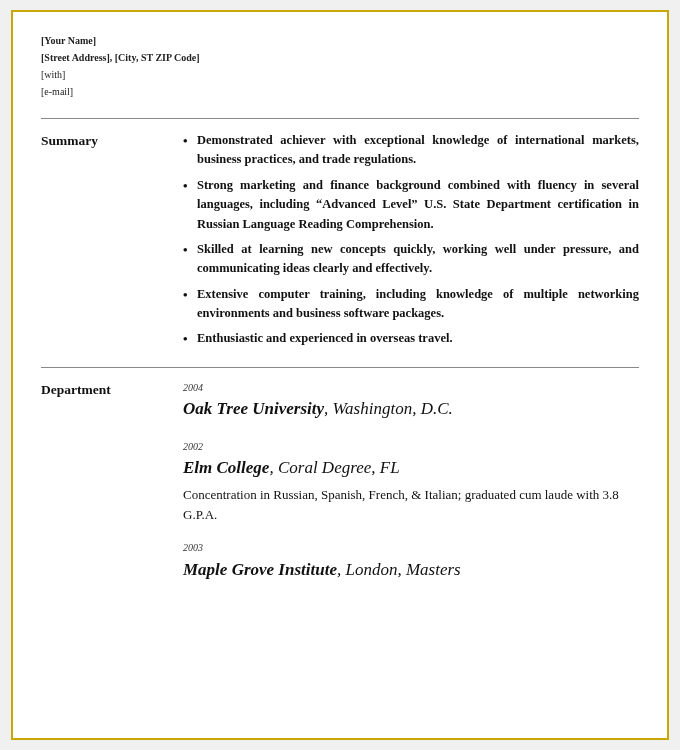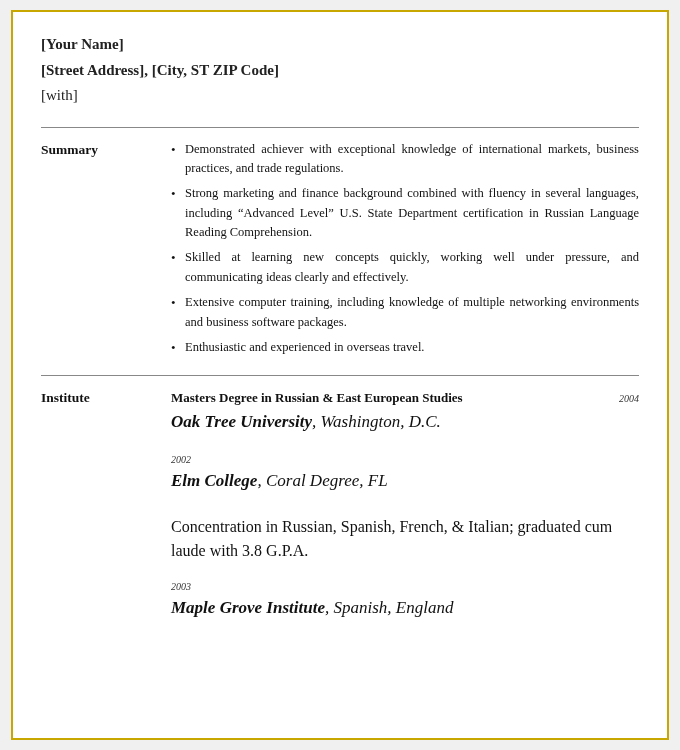--- a/index.html
+++ b/index.html
@@ -25,38 +25,38 @@
       background: #fff;
       border: 2px solid #c8a800;
       padding: 20px 28px;
     }
 
     .header-section {
       margin-bottom: 18px;
     }
 
     .header-line {
-      font-size: 15px;
+      font-size: 10px;
       color: #222;
       line-height: 1.7;
     }
 
     .header-line.bold {
       font-weight: bold;
     }
 
     .divider {
       border: none;
       border-top: 1px solid #888;
       margin: 12px 0;
     }
 
     .section {
       display: flex;
-      gap: 0;
+      gap: 12px;
       margin-bottom: 10px;
     }
 
     .section-label {
       width: 130px;
       min-width: 130px;
       font-size: 13.5px;
       font-weight: bold;
       color: #111;
       padding-top: 2px;
@@ -72,20 +72,21 @@
     .section-content ul {
       list-style: none;
       padding: 0;
     }
 
     .section-content ul li {
       position: relative;
       padding-left: 14px;
       margin-bottom: 6px;
       text-align: justify;
+      font-weight: bold;
     }
 
     .section-content ul li::before {
       content: '•';
       position: absolute;
       left: 0;
       top: 0;
       font-size: 13px;
     }
 
@@ -120,74 +121,74 @@
     .edu-school em {
       font-style: italic;
       font-weight: bold;
     }
 
     .edu-school span {
       font-style: italic;
     }
 
     .edu-desc {
-      font-size: 16px;
+      font-size: 13px;
       color: #111;
-      margin-top: 20px;
+      margin-top: 4px;
       line-height: 1.5;
     }
   </style>
 </head>
 <body>
 
 <div class="page-wrapper">
 
   <div class="header-section">
     <div class="header-line bold">[Your Name]</div>
     <div class="header-line bold">[Street Address], [City, ST  ZIP Code]</div>
     <div class="header-line">[with]</div>
+    <div class="header-line">[e-mail]</div>
   </div>
 
   <hr class="divider">
 
   <div class="section">
     <div class="section-label">Summary</div>
     <div class="section-content">
       <ul>
       <li>Demonstrated achiever with exceptional knowledge of international markets, business practices, and trade regulations.</li>
           <li>Strong marketing and finance background combined with fluency in several languages, including “Advanced Level” U.S. State Department certification in Russian Language Reading Comprehension.</li>
           <li>Skilled at learning new concepts quickly, working well under pressure, and communicating ideas clearly and effectively.</li>
           <li>Extensive computer training, including knowledge of multiple networking environments and business software packages.</li>
           <li>Enthusiastic and experienced in overseas travel.</li>
         </ul>
     </div>
   </div>
 
   <hr class="divider">
 
   <div class="section">
-    <div class="section-label">Institute</div>
+    <div class="section-label">Department</div>
     <div class="section-content">
 
     <div class="edu-entry">
           <div class="edu-row">
-            <div class="edu-title">Masters Degree in Russian &amp; East European Studies</div>
             <div class="edu-year">2004</div>
           </div>
           <div class="edu-school"><em>Oak Tree University</em><span>, Washington, D.C.</span></div>
         </div>
         <div class="edu-entry">
           <div class="edu-row">
             <div class="edu-year">2002</div>
           </div>
           <div class="edu-school"><em>Elm College</em><span>, Coral Degree, FL</span></div>
           <div class="edu-desc">Concentration in Russian, Spanish, French, &amp; Italian; graduated cum laude with 3.8 G.P.A.</div>
         </div>
         <div class="edu-entry">
           <div class="edu-row">
             <div class="edu-year">2003</div>
           </div>
-          <div class="edu-school"><em>Maple Grove Institute</em><span>, Spanish, England</span></div>
+          <div class="edu-school"><em>Maple Grove Institute</em><span>, London, Masters</span></div>
         </div>
       </div>
   </div>
 
 </div>
 
 </body></html>

